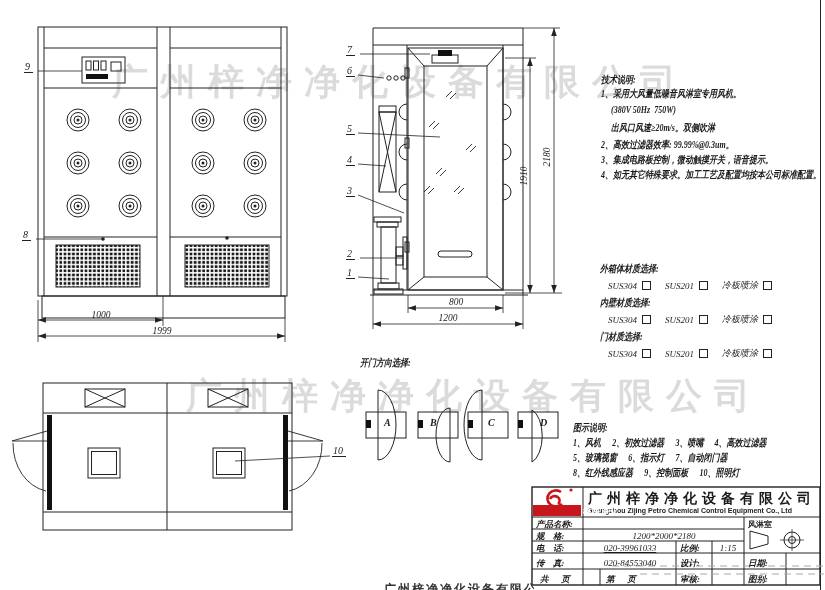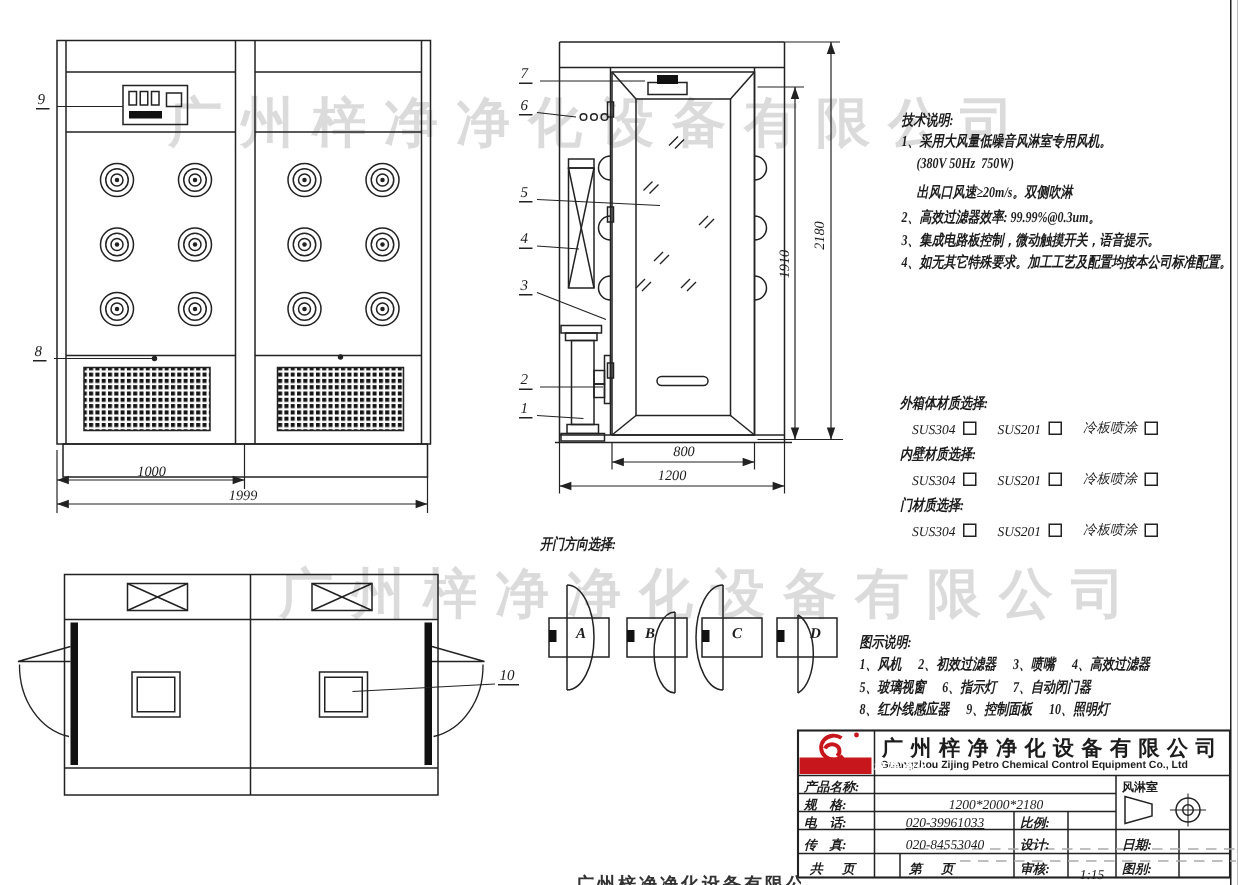--- a/index.html
+++ b/index.html
@@ -365,21 +365,21 @@
   <div class="txt" style="left:588px;top:490px;font-size:14px;font-weight:bold;letter-spacing:5px;font-family:'Liberation Sans',sans-serif;">广州梓净净化设备有限公司</div>
   <div class="txt" style="left:587px;top:507px;font-size:7px;font-family:'Liberation Sans',sans-serif;">Guangzhou Zijing Petro Chemical Control Equipment Co., Ltd</div>
 
   <div class="txt tb" style="left:536px;top:519px;">产品名称:</div>
   <div class="txt" style="left:584px;top:519px;width:160px;text-align:right;font-size:8px;font-weight:bold;margin-left:28px;">风淋室</div>
   <div class="txt tb" style="left:536px;top:531px;">规    格:</div>
   <div class="txt tbv" style="left:584px;top:531px;width:160px;text-align:center;">1200*2000*2180</div>
   <div class="txt tb" style="left:536px;top:543px;">电    话:</div>
   <div class="txt tbv" style="left:584px;top:543px;width:92px;text-align:center;text-decoration:underline;">020-39961033</div>
   <div class="txt tb" style="left:680px;top:543px;">比例:</div>
-  <div class="txt tbv" style="left:712px;top:543px;width:32px;text-align:center;margin-top:35px;">1:15</div>
+  <div class="txt tbv" style="left:712px;top:543px;width:32px;text-align:center;">1:15</div>
   <div class="txt tb" style="left:536px;top:558px;">传    真:</div>
   <div class="txt tbv" style="left:584px;top:558px;width:92px;text-align:center;">020-84553040</div>
   <div class="txt tb" style="left:680px;top:558px;">设计:</div>
   <div class="txt tb" style="left:748px;top:558px;">日期:</div>
   <div class="txt tb" style="left:540px;top:574px;">共      页</div>
   <div class="txt tb" style="left:606px;top:574px;">第      页</div>
   <div class="txt tb" style="left:680px;top:574px;">审核:</div>
   <div class="txt tb" style="left:748px;top:574px;">图别:</div>
 
   <div class="txt" style="left:384px;top:581px;width:150px;overflow:hidden;font-size:12px;font-weight:bold;color:#333;font-family:'Liberation Sans',sans-serif;letter-spacing:2px;">广州梓净净化设备有限公司</div>

